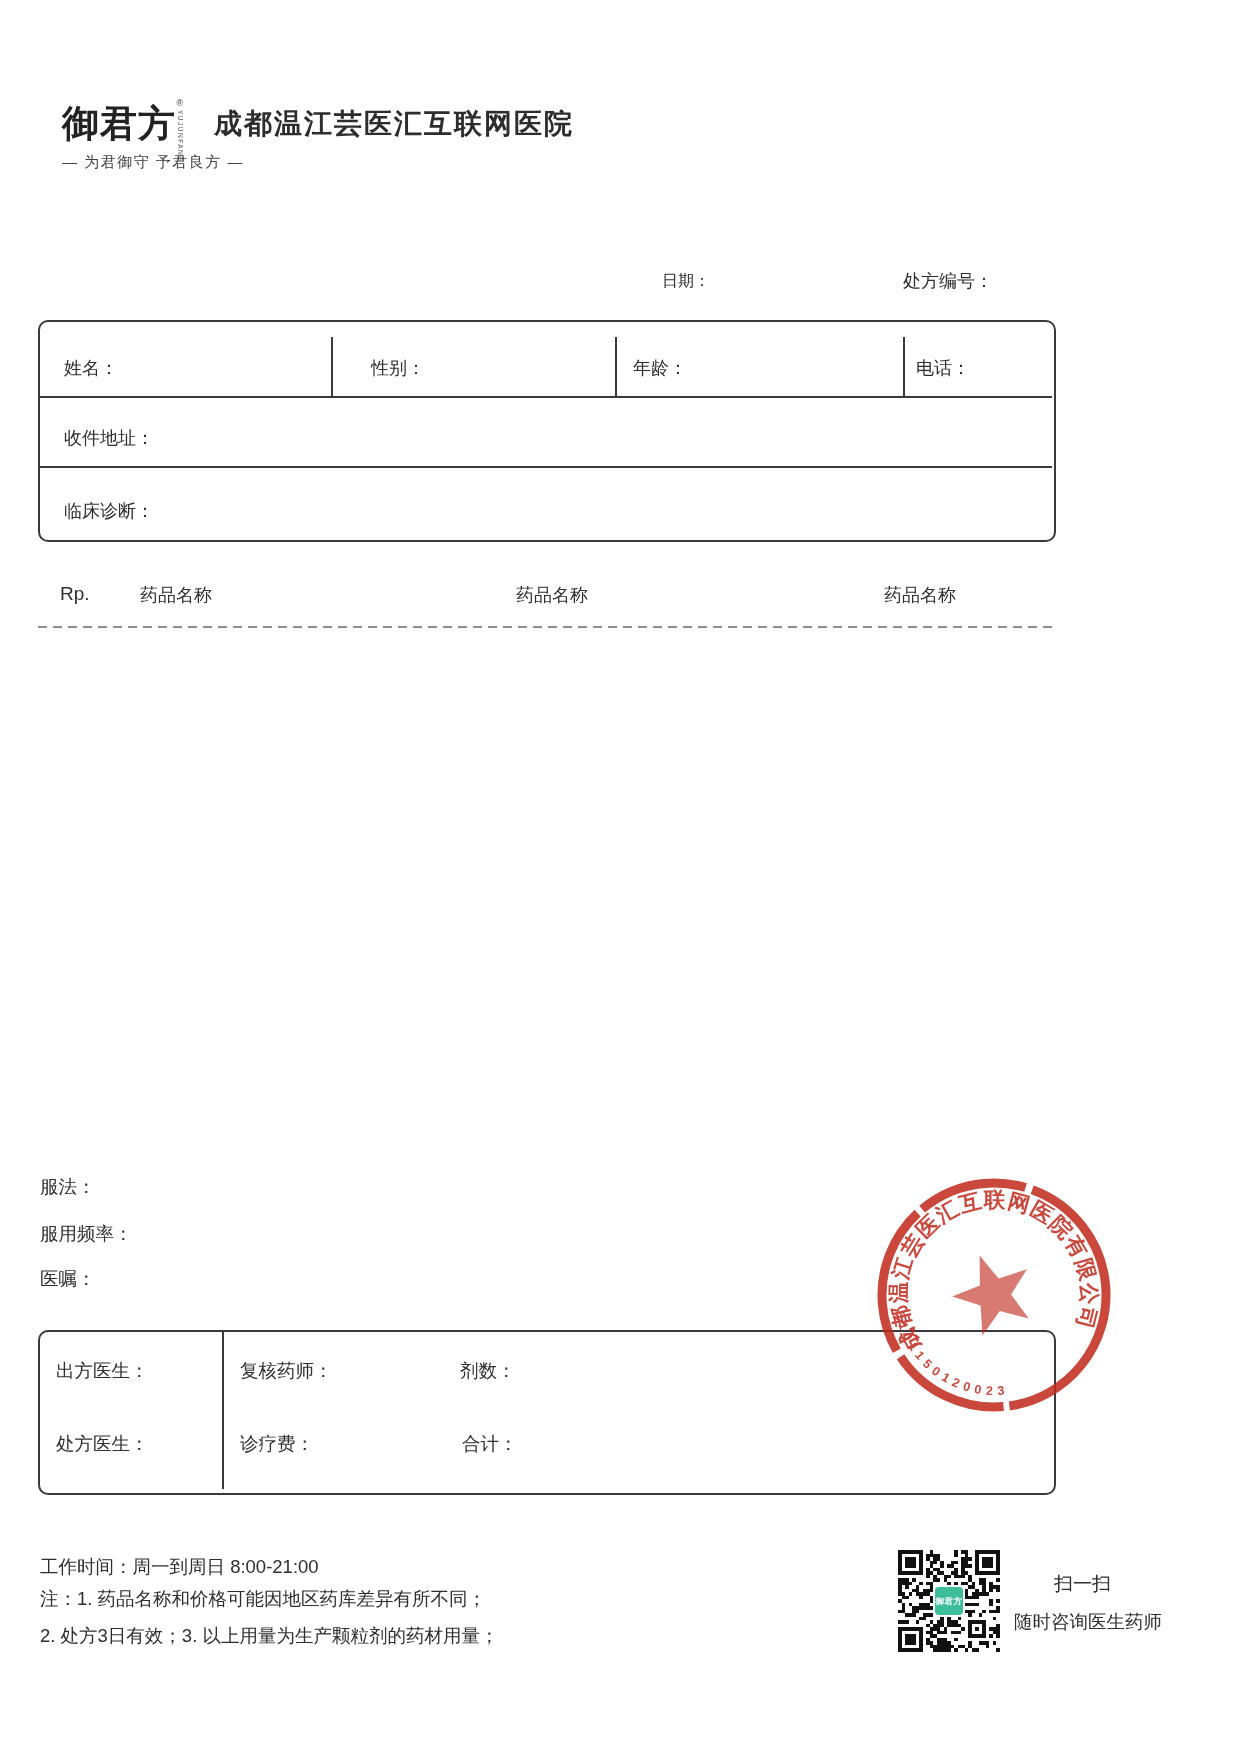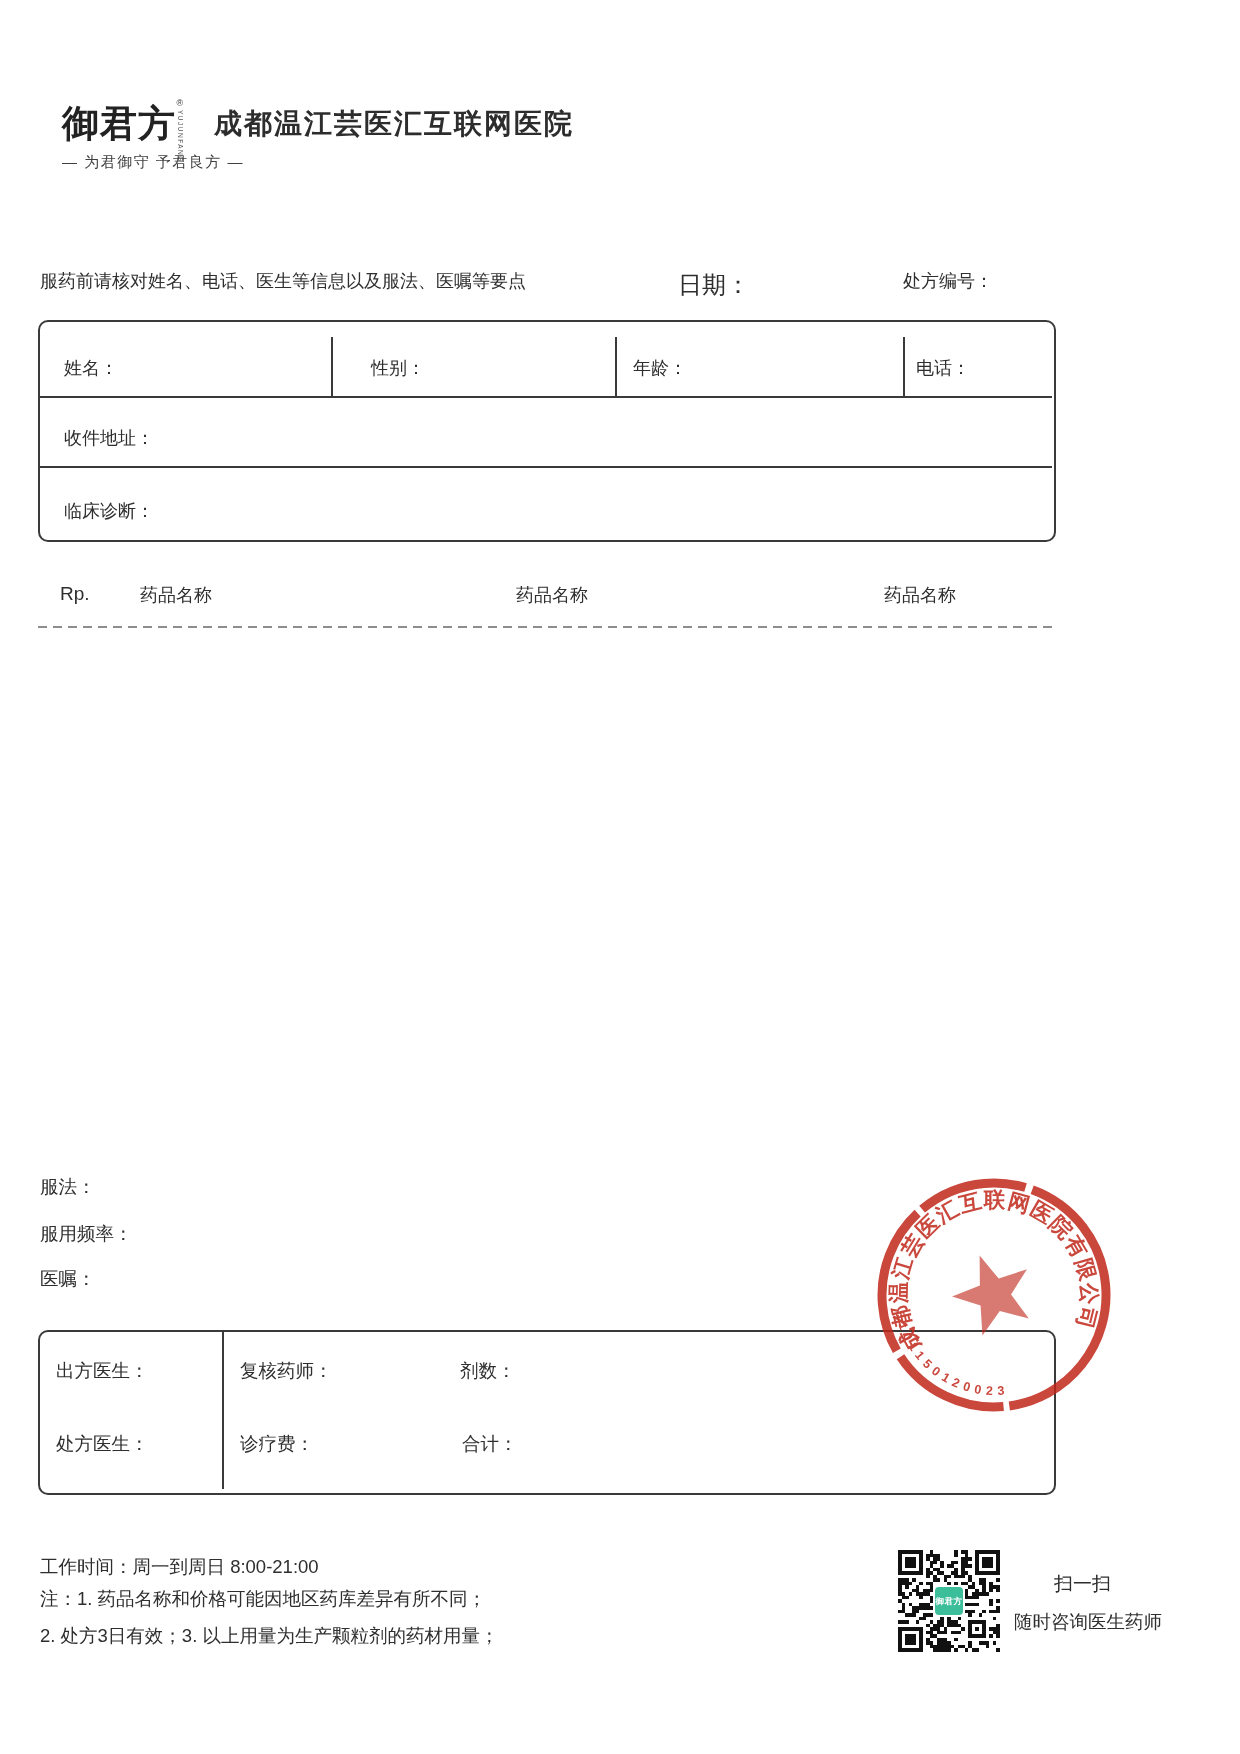--- a/index.html
+++ b/index.html
@@ -13,21 +13,21 @@
   .brand{left:62px;top:101px;font-size:37px;font-weight:bold;letter-spacing:1px;
          font-family:"DejaVu Serif","Liberation Serif",serif;color:#222;}
   .brand-side{left:176px;top:99px;display:flex;flex-direction:column;align-items:center;}
   .brand-reg{font-size:9px;color:#333;line-height:1;}
   .brand-en{writing-mode:vertical-rl;font-size:6.5px;letter-spacing:1.5px;color:#555;margin-top:2px;height:38px;}
   .brand-tagline{left:62px;top:153px;font-size:15px;letter-spacing:1.5px;color:#3f3f3f;}
   .hospital-title{left:214px;top:107px;font-size:28px;font-weight:bold;letter-spacing:2px;color:#2d2d2d;}
 
   
   .notice-text{left:40px;top:271px;font-size:18px;}
-  .date-label{left:678px;top:271px;font-size:24px;}
+  .date-label{left:662px;top:271px;font-size:16px;}
   .rxno-label{left:903px;top:271px;font-size:18px;}
 
   
   .patient-box{left:38px;top:320px;width:1014px;height:218px;border:2px solid #3a3a3a;border-radius:10px;}
   .hline{height:2px;background:#3a3a3a;}
   .vline{width:2px;background:#3a3a3a;}
   .lab{font-size:18px;color:#2e2e2e;}
 
   
   .rp-label{left:60px;top:583px;font-size:19px;}
@@ -65,21 +65,20 @@
 <div class="page">
 
   <div class="abs brand">御君方</div>
   <div class="abs brand-side">
     <span class="brand-reg">®</span>
     <span class="brand-en">YUJUNFANG</span>
   </div>
   <div class="abs brand-tagline">— 为君御守  予君良方 —</div>
   <div class="abs hospital-title">成都温江芸医汇互联网医院</div>
 
-  <div class="abs notice-text">服药前请核对姓名、电话、医生等信息以及服法、医嘱等要点</div>
   <div class="abs date-label">日期：</div>
   <div class="abs rxno-label">处方编号：</div>
 
   <div class="abs patient-box"></div>
   <div class="abs lab" style="left:64px;top:358px;">姓名：</div>
   <div class="abs lab" style="left:347px;top:358px;margin-left:24px;">性别：</div>
   <div class="abs lab" style="left:633px;top:358px;">年龄：</div>
   <div class="abs lab" style="left:916px;top:358px;">电话：</div>
   <div class="abs vline" style="left:331px;top:337px;height:60px;"></div>
   <div class="abs vline" style="left:615px;top:337px;height:60px;"></div>

